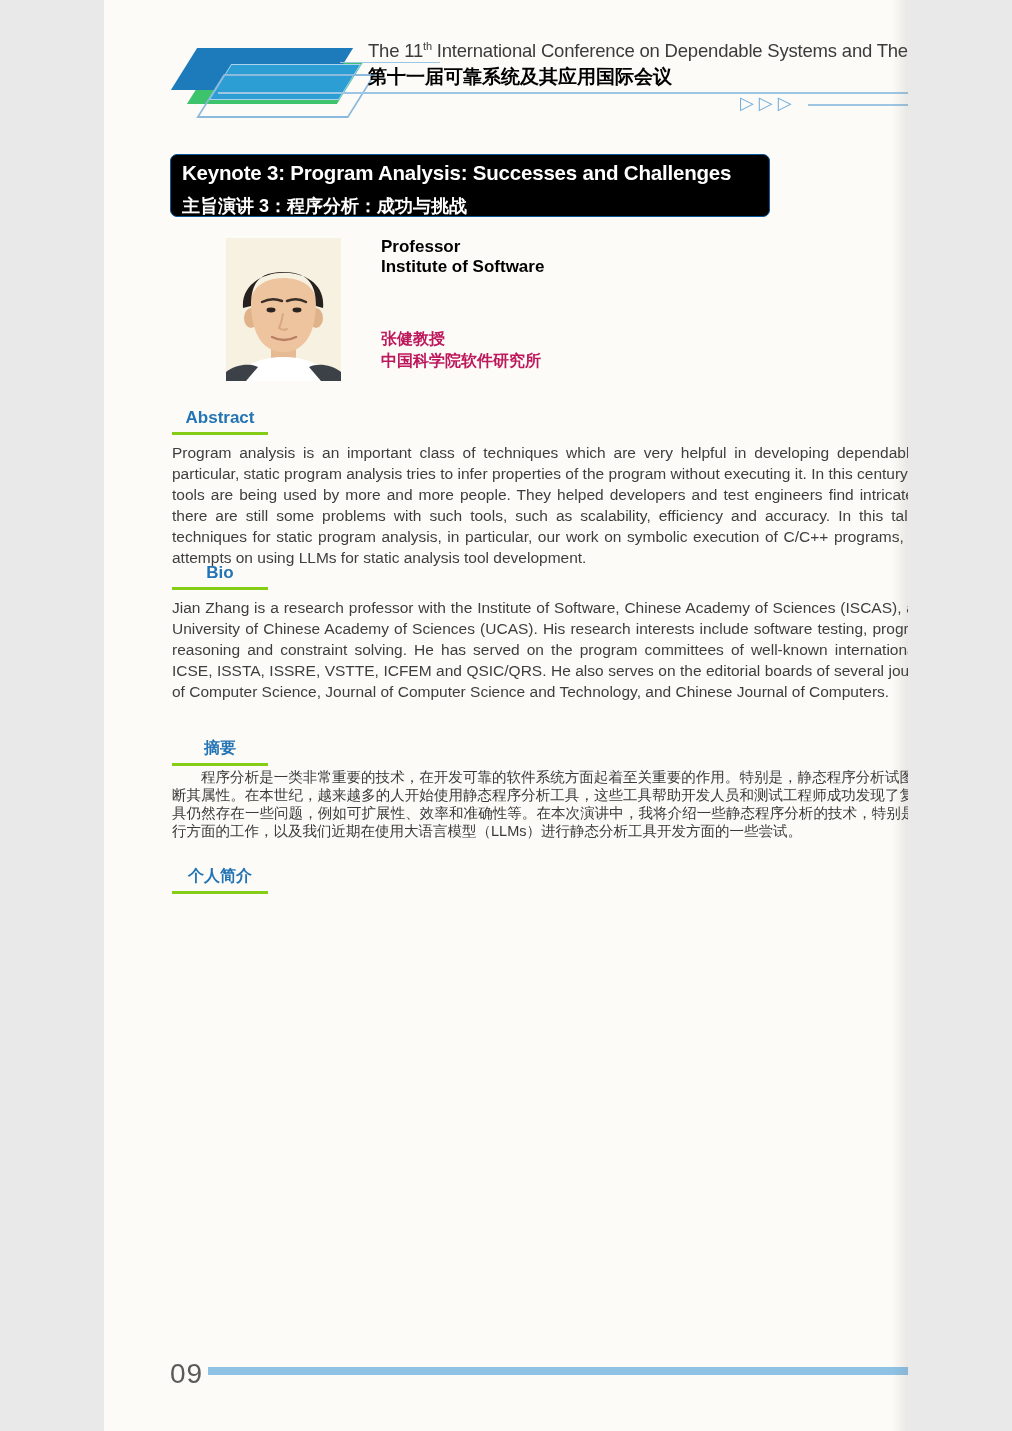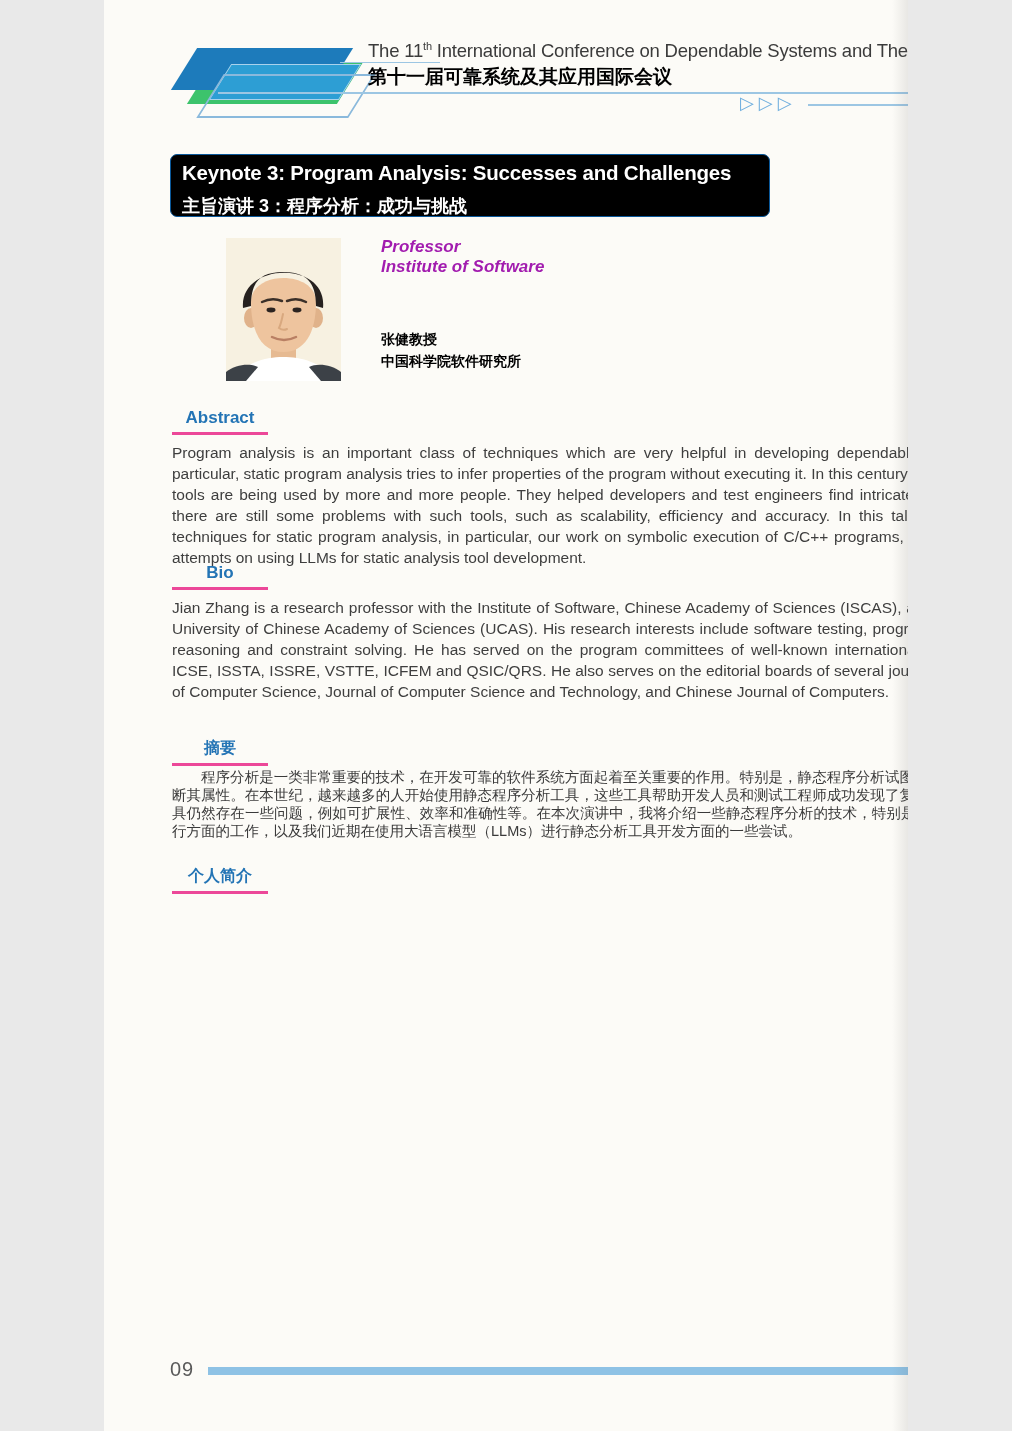--- a/index.html
+++ b/index.html
@@ -48,49 +48,49 @@
     position:absolute; left:66px; top:154px; width:600px; height:63px;
     background:#000000; border:1px solid #0a589a; border-radius:7px;
     box-sizing:border-box; padding:6px 0 0 11px; color:#fff;
   }
   .banner .l1 { font-size:20.5px; font-weight:bold; letter-spacing:-0.2px; }
   .banner .l2 { font-size:18px;   font-weight:bold; margin-top:9px; }
 
   
   .photo { position:absolute; left:122px; top:238px; width:115px; height:143px; }
   .speaker-en { position:absolute; left:277px; top:237px; }
-  .speaker-en div { font-size:17px; font-weight:bold; color:#a21caf; line-height:20px;font-style:italic; }
+  .speaker-en div { font-size:17px; font-weight:bold; color:#000000; line-height:20px; }
   .speaker-zh { position:absolute; left:277px; top:328px; }
-  .speaker-zh div { font-size:14px; font-weight:bold; color:#000000; line-height:22px; }
+  .speaker-zh div { font-size:16px; font-weight:bold; color:#be185d; line-height:22px; }
 
   
   .sec-heading {
     position:absolute; left:68px; display:inline-block; min-width:96px;
     box-sizing:border-box; text-align:center; padding:0 4px 4px;
-    font-weight:bold; color:#2374b5; border-bottom:3px solid #ec4899;
+    font-weight:bold; color:#2374b5; border-bottom:3px solid #84cc16;
   }
   .sec-heading.en { font-size:17px; }
   .sec-heading.zh { font-size:16px; }
 
   .sec-body {
     position:absolute; left:68px; width:902px;
     text-align:justify; text-align-last:left; color:#3e3e3e;
   }
   .sec-body.en { font-size:15.5px; line-height:21px; }
   .sec-body.zh { font-size:14.5px; line-height:18px; text-indent:2em; color:#3a3a3a; }
 
   #h-abstract-en { top:408px; }  #b-abstract-en { top:442px; }
   #h-bio-en      { top:563px; }  #b-bio-en      { top:597px; }
   #h-abstract-zh { top:738px; }  #b-abstract-zh { top:768px; }
   #h-bio-zh      { top:866px; }  #b-bio-zh      { top:898px; }
 
   
   .page-number {
     position:absolute; left:66px; top:1358px;
-    font-size:20px; color:#5a5a5a; letter-spacing:1px;
+    font-size:28px; color:#5a5a5a; letter-spacing:1px;
   }
   .footer-bar {
     position:absolute; left:104px; top:1367px; width:908px; height:8px;
     background:#8ec2e5;
   }
 </style>
 </head>
 <body>
 
 <div class="page">

